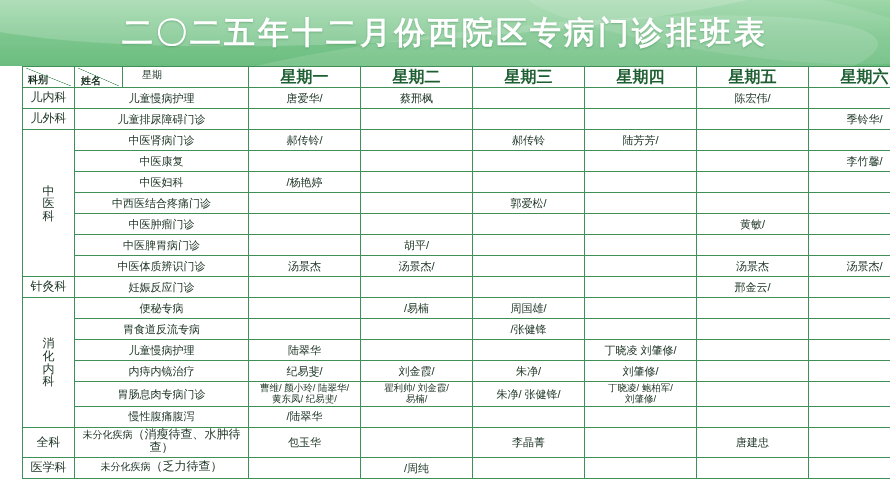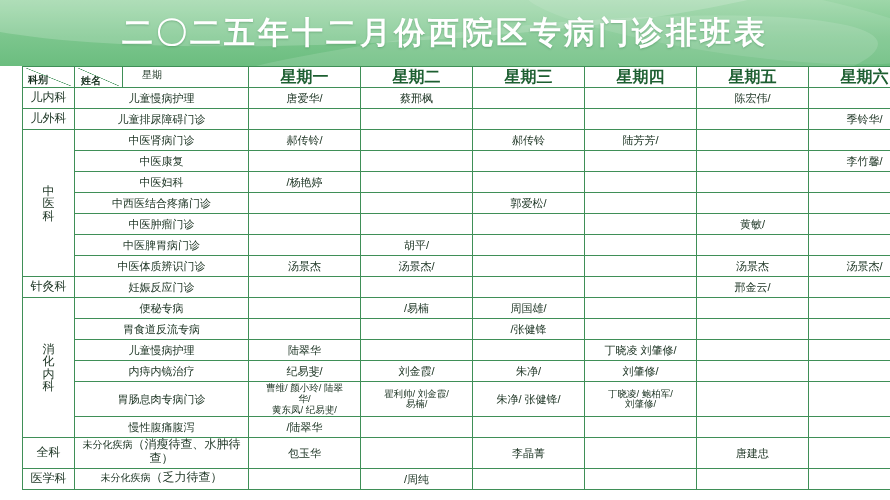--- a/index.html
+++ b/index.html
@@ -165,21 +165,21 @@
     font-size: 10px;
   }
   td.cell {
     text-align: center;
     font-size: 11px;
     color: #18301f;
   }
   td.cell.multi {
     font-size: 9.5px;
     line-height: 1.12;
-    padding: 1px 13px;
+    padding: 1px 7px;
     margin-top: 43px;
   }
   .sub {
     font-size: 12px;
     font-family: Liberation Mono, monospace;
   }
   .footnote {
     margin-top: 5px;
     text-align: right;
     font-size: 10px;

